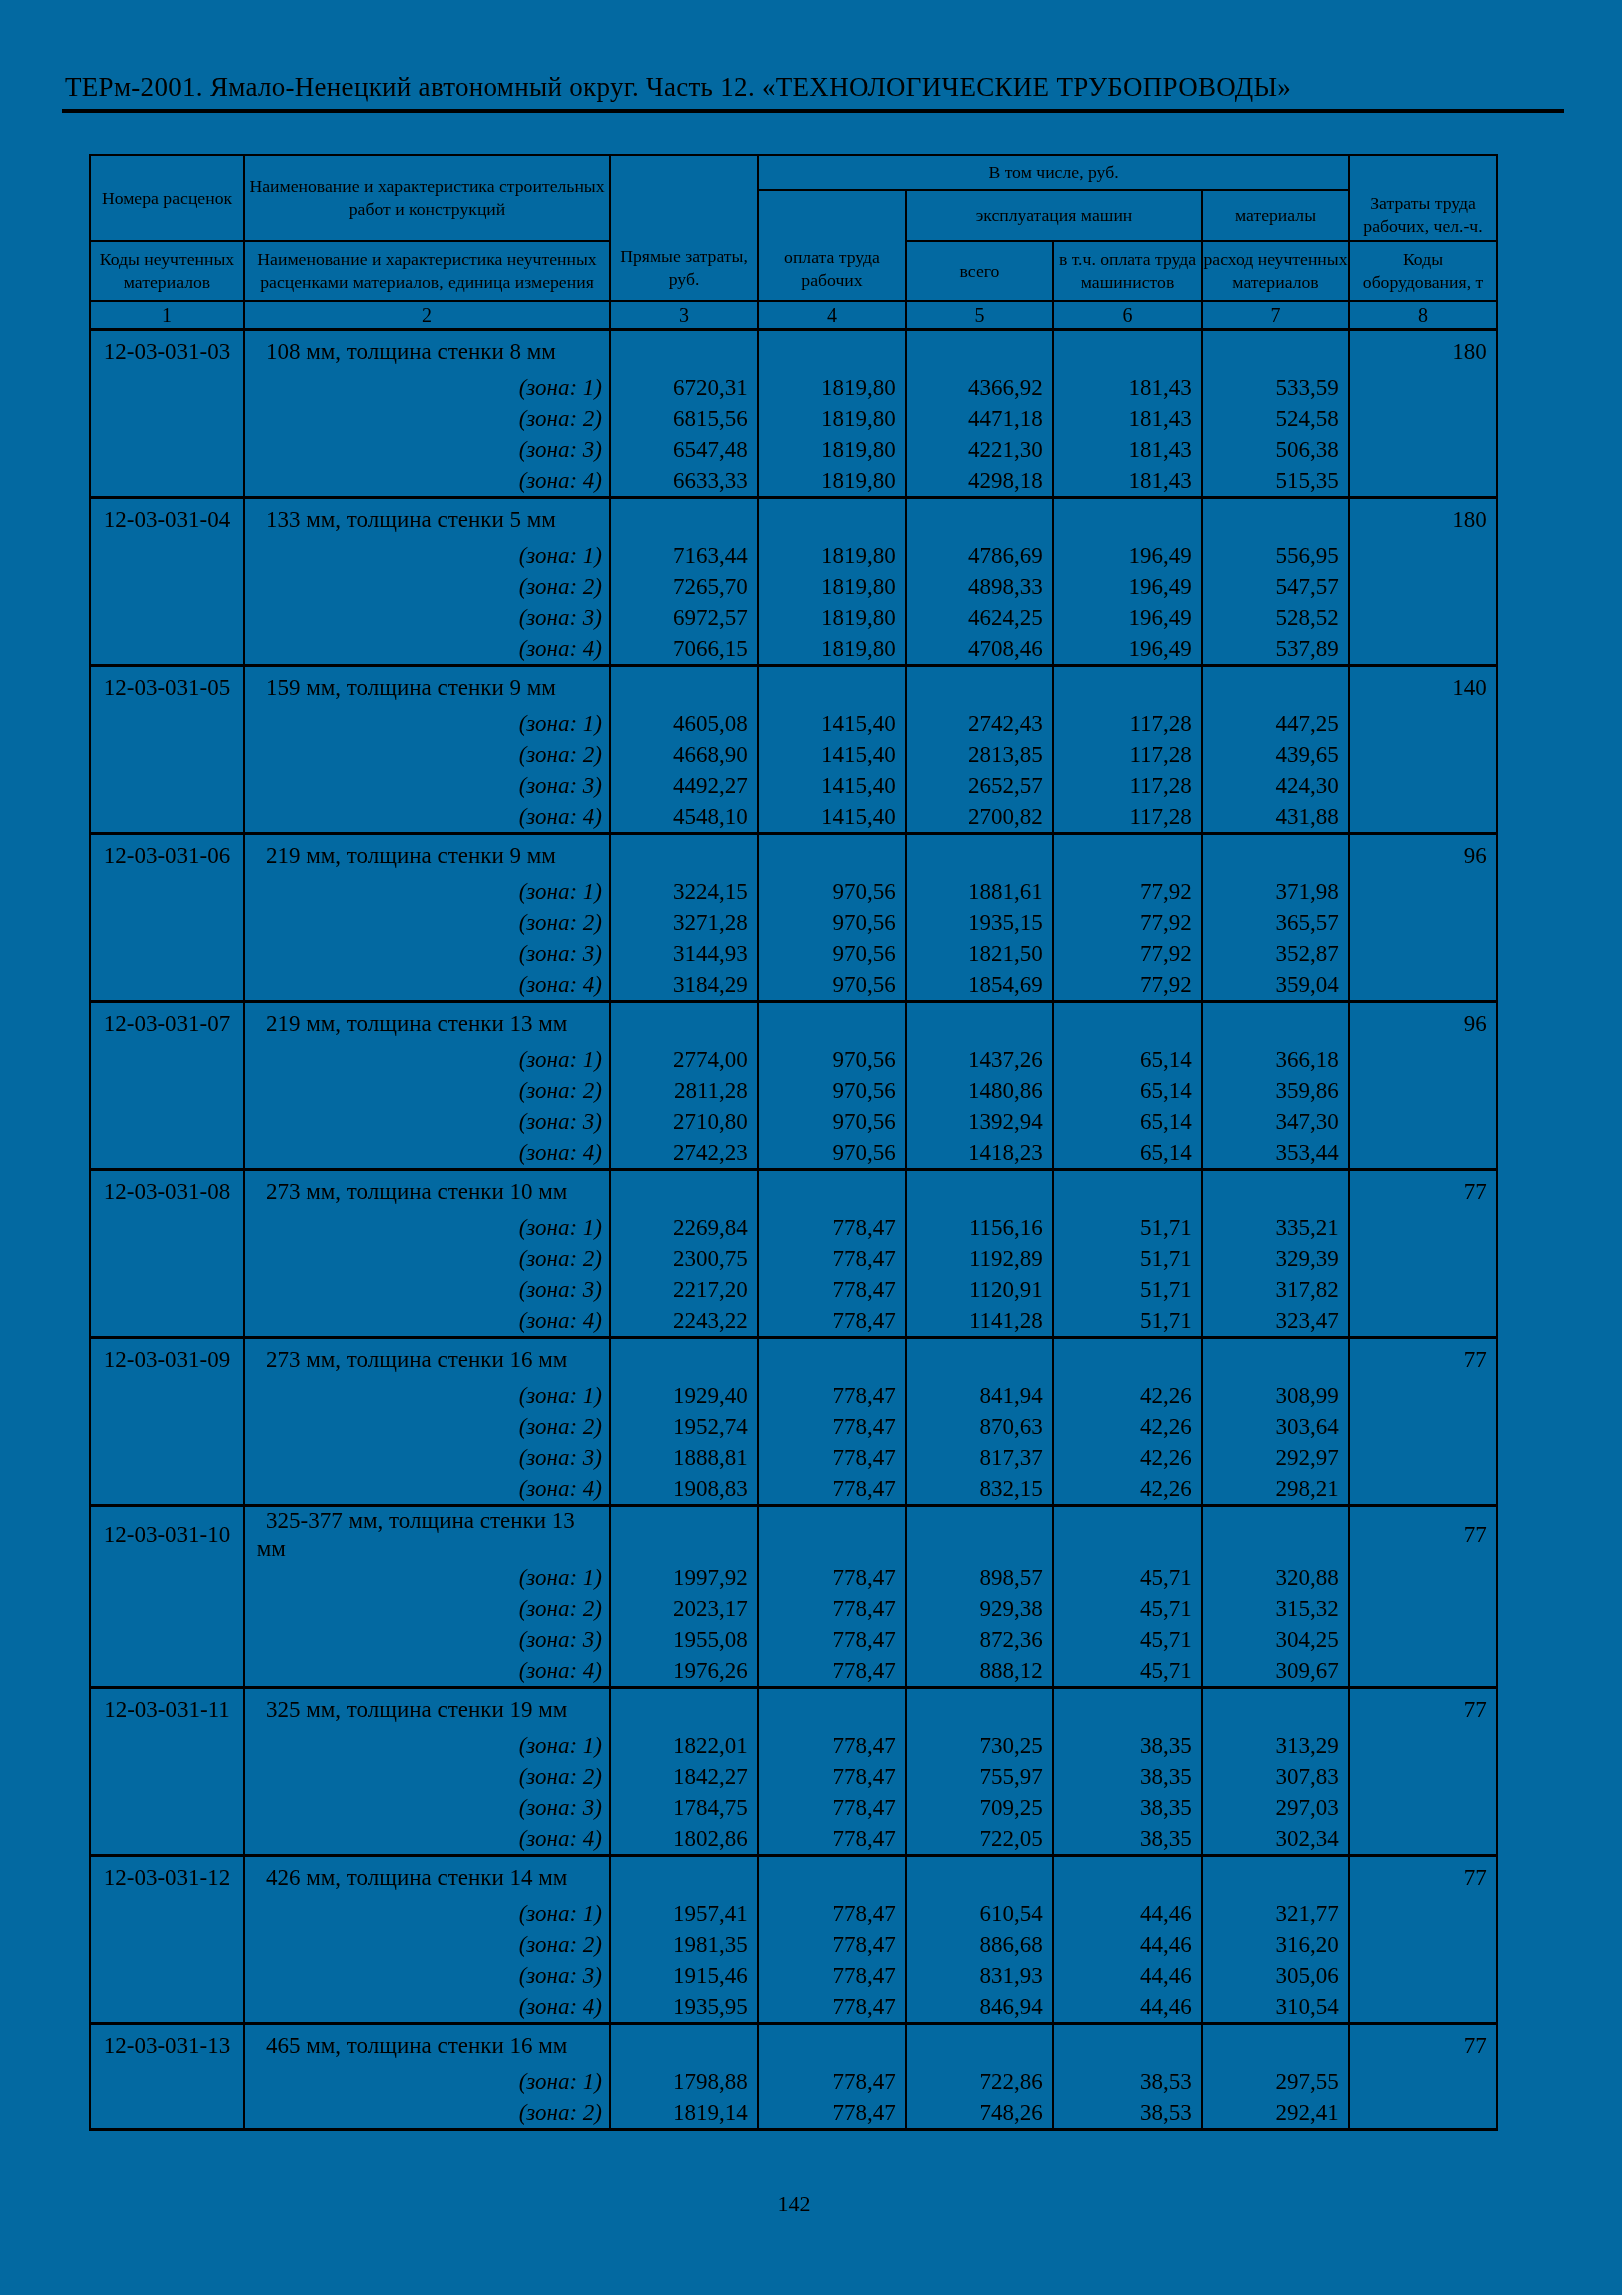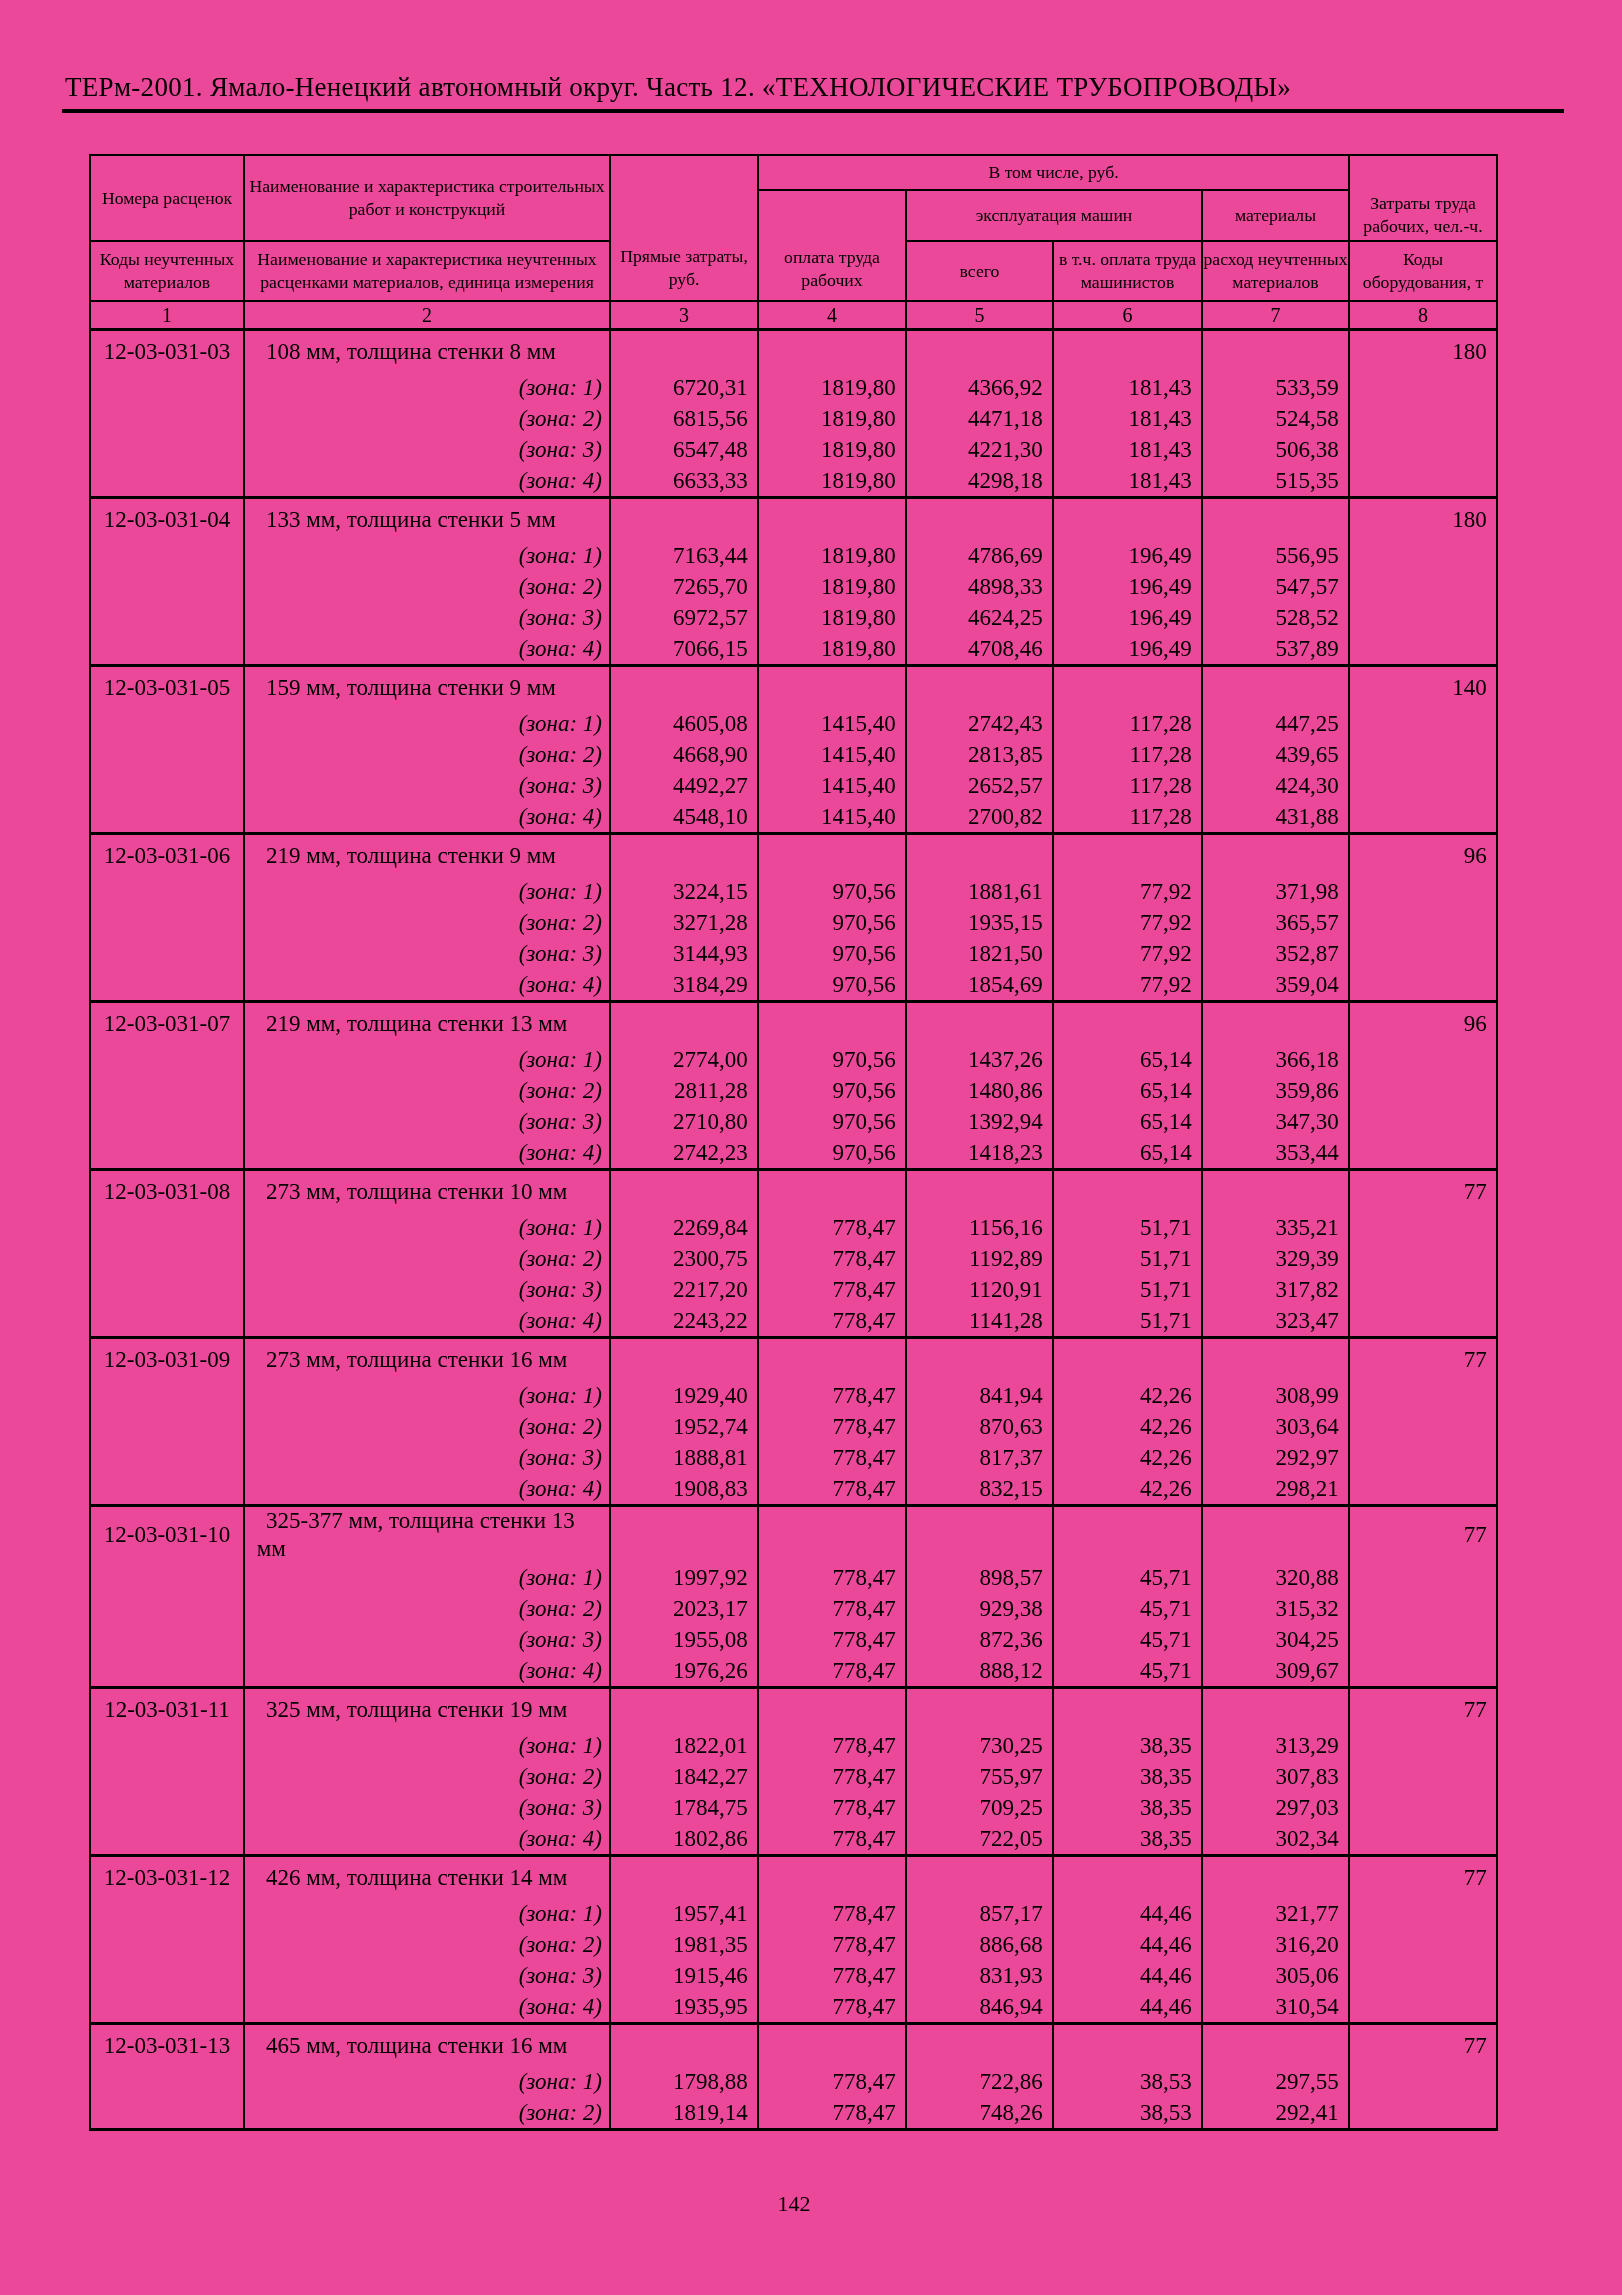--- a/index.html
+++ b/index.html
@@ -1,19 +1,19 @@
 <!DOCTYPE html>
 <html style="font-size:10.5px"><head>
 <meta charset="utf-8">
 <style>
   html,body { margin:0; padding:0; background:#888; }
   .page {
     position:relative;
     width:1623px; height:2295px;
-    background:#ec4899;
+    background:#0369a1;
     font-family:"Liberation Serif","DejaVu Serif",serif;
     color:#000;
     overflow:hidden;
   }
   .doc-title {
     position:absolute; left:65px; top:73px;
     font-size:27px; line-height:1.1; white-space:nowrap;
     letter-spacing:0.3px;
   }
   .header-rule {
@@ -562,21 +562,21 @@
           <td></td>
           <td></td>
           <td></td>
           <td class="labor-val">77</td>
         </tr>
         <tr class="zone-row">
           <td></td>
           <td class="zone-label">(зона: 1)</td>
           <td class="num">1957,41</td>
           <td class="num">778,47</td>
-          <td class="num">857,17</td>
+          <td class="num">610,54</td>
           <td class="num">44,46</td>
           <td class="num">321,77</td>
           <td></td>
         </tr>
         <tr class="zone-row">
           <td></td>
           <td class="zone-label">(зона: 2)</td>
           <td class="num">1981,35</td>
           <td class="num">778,47</td>
           <td class="num">886,68</td>

